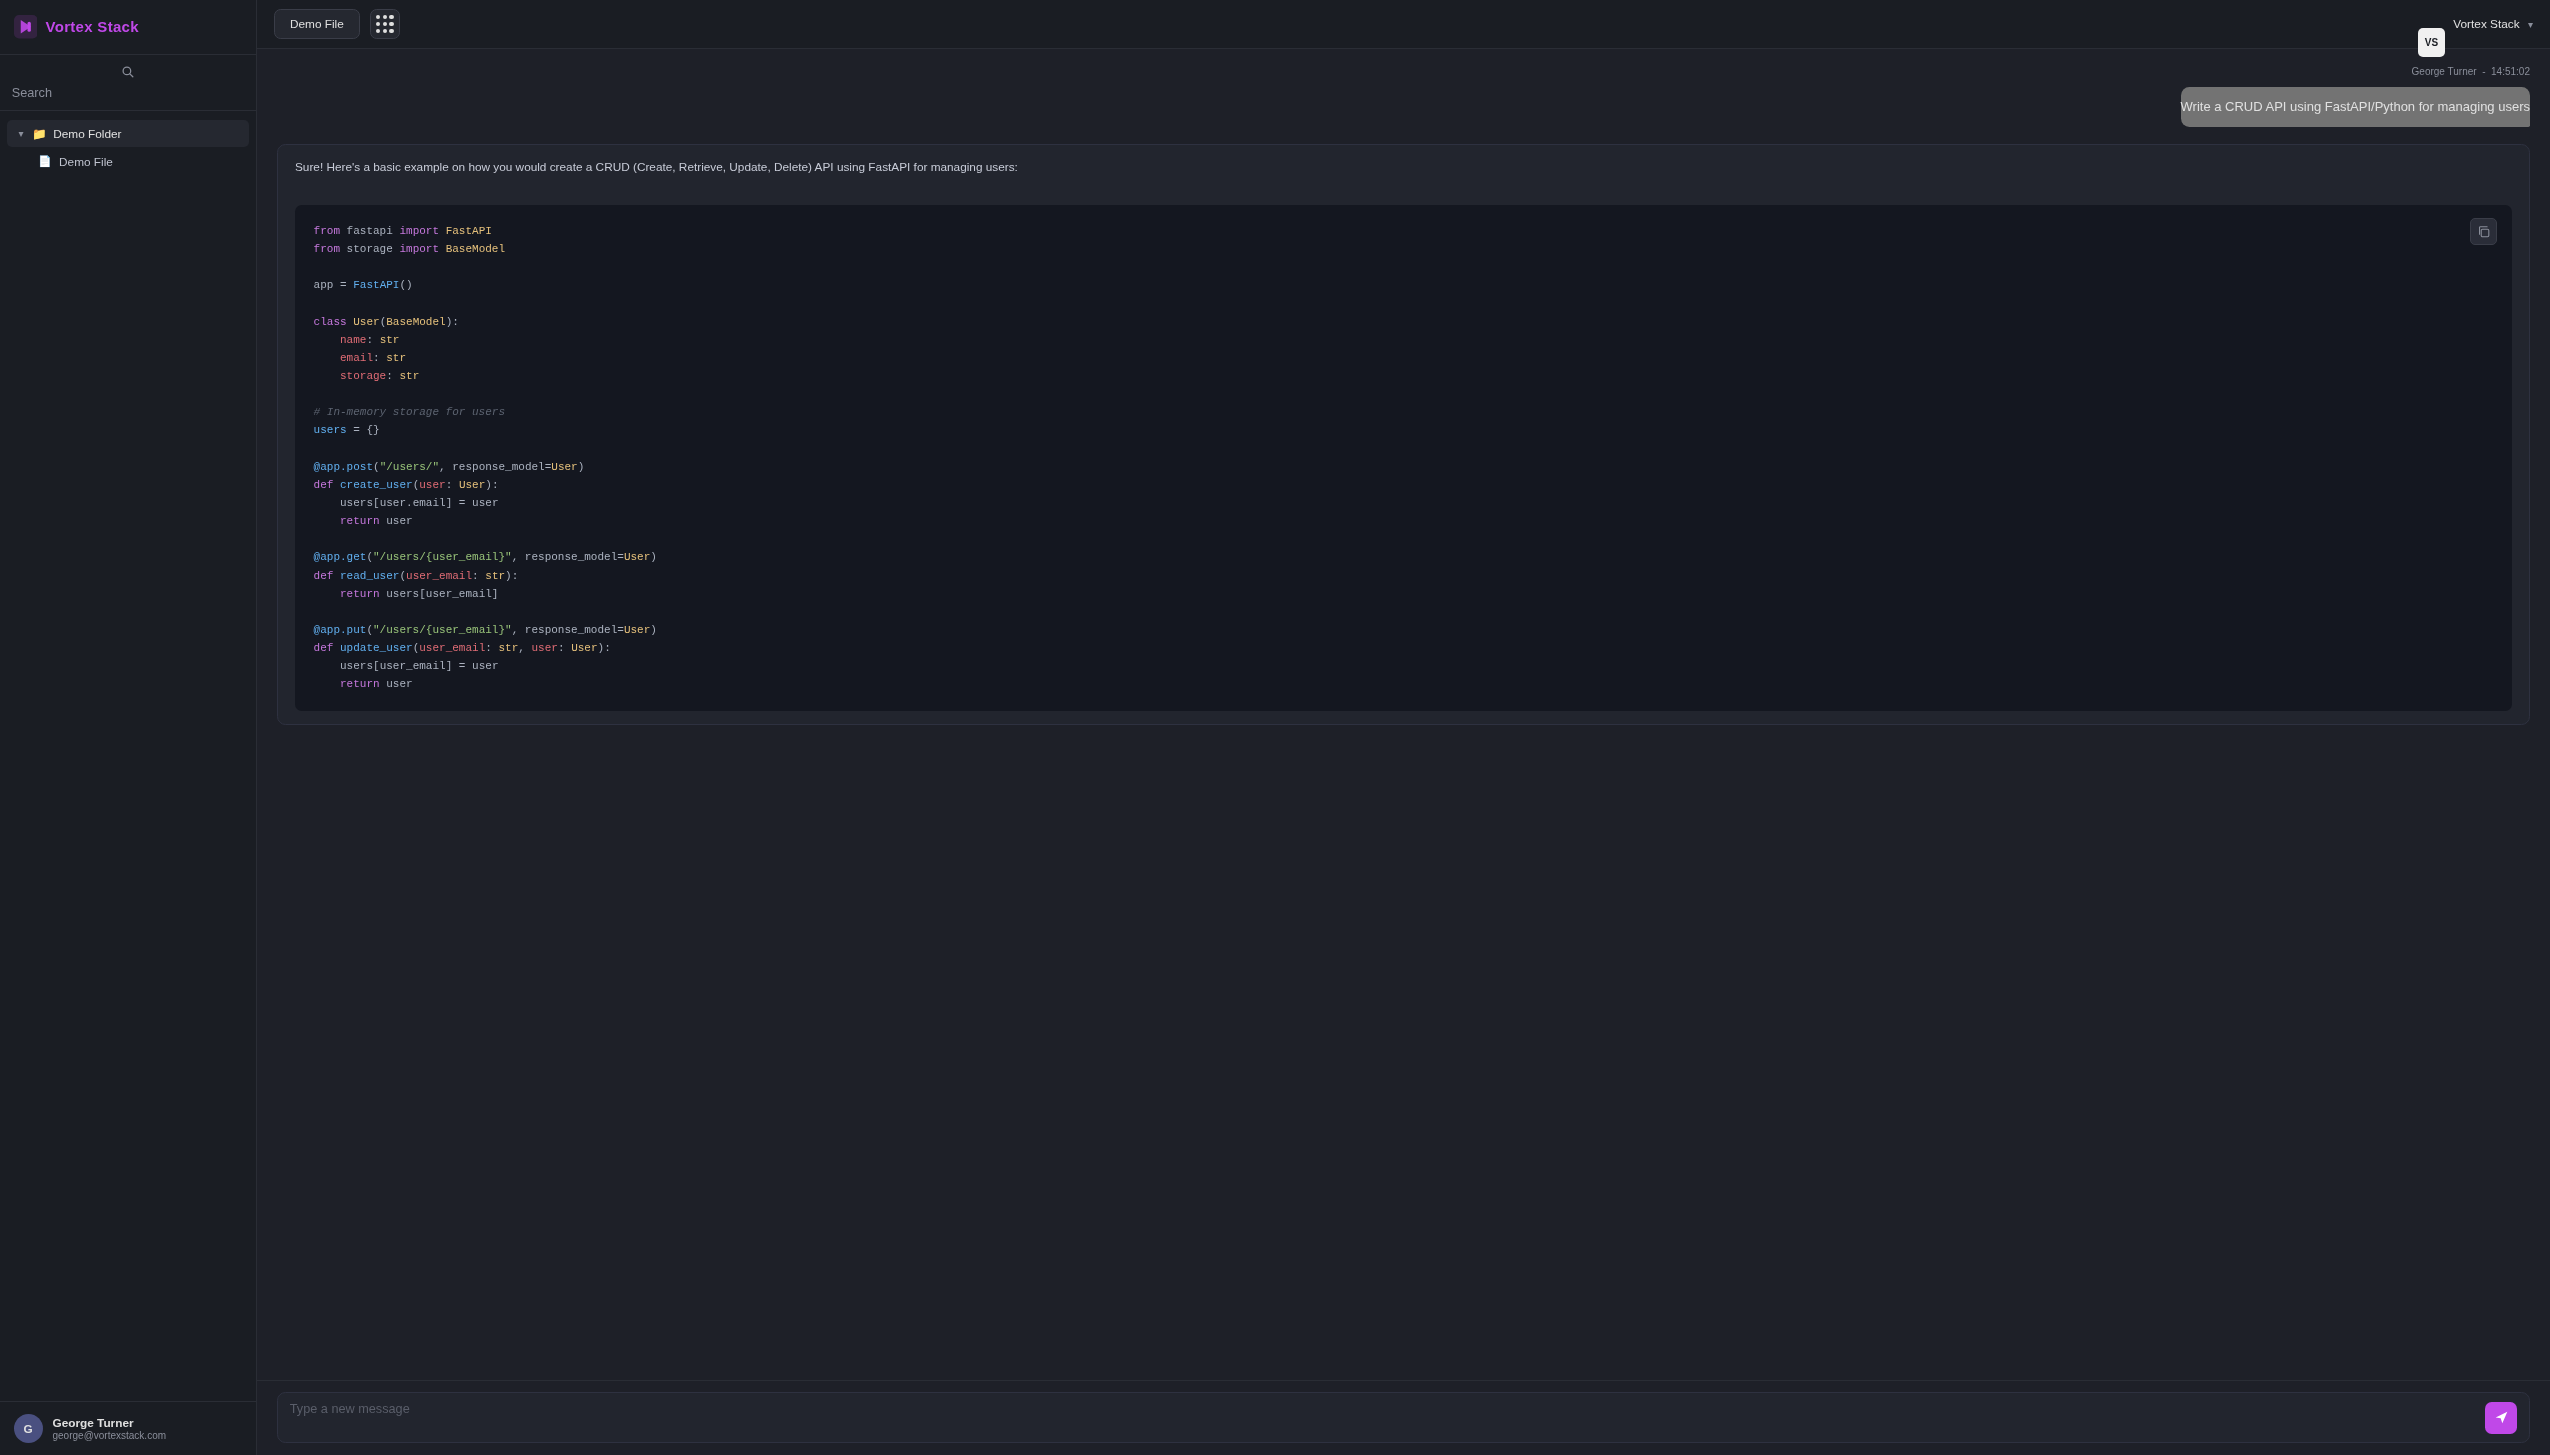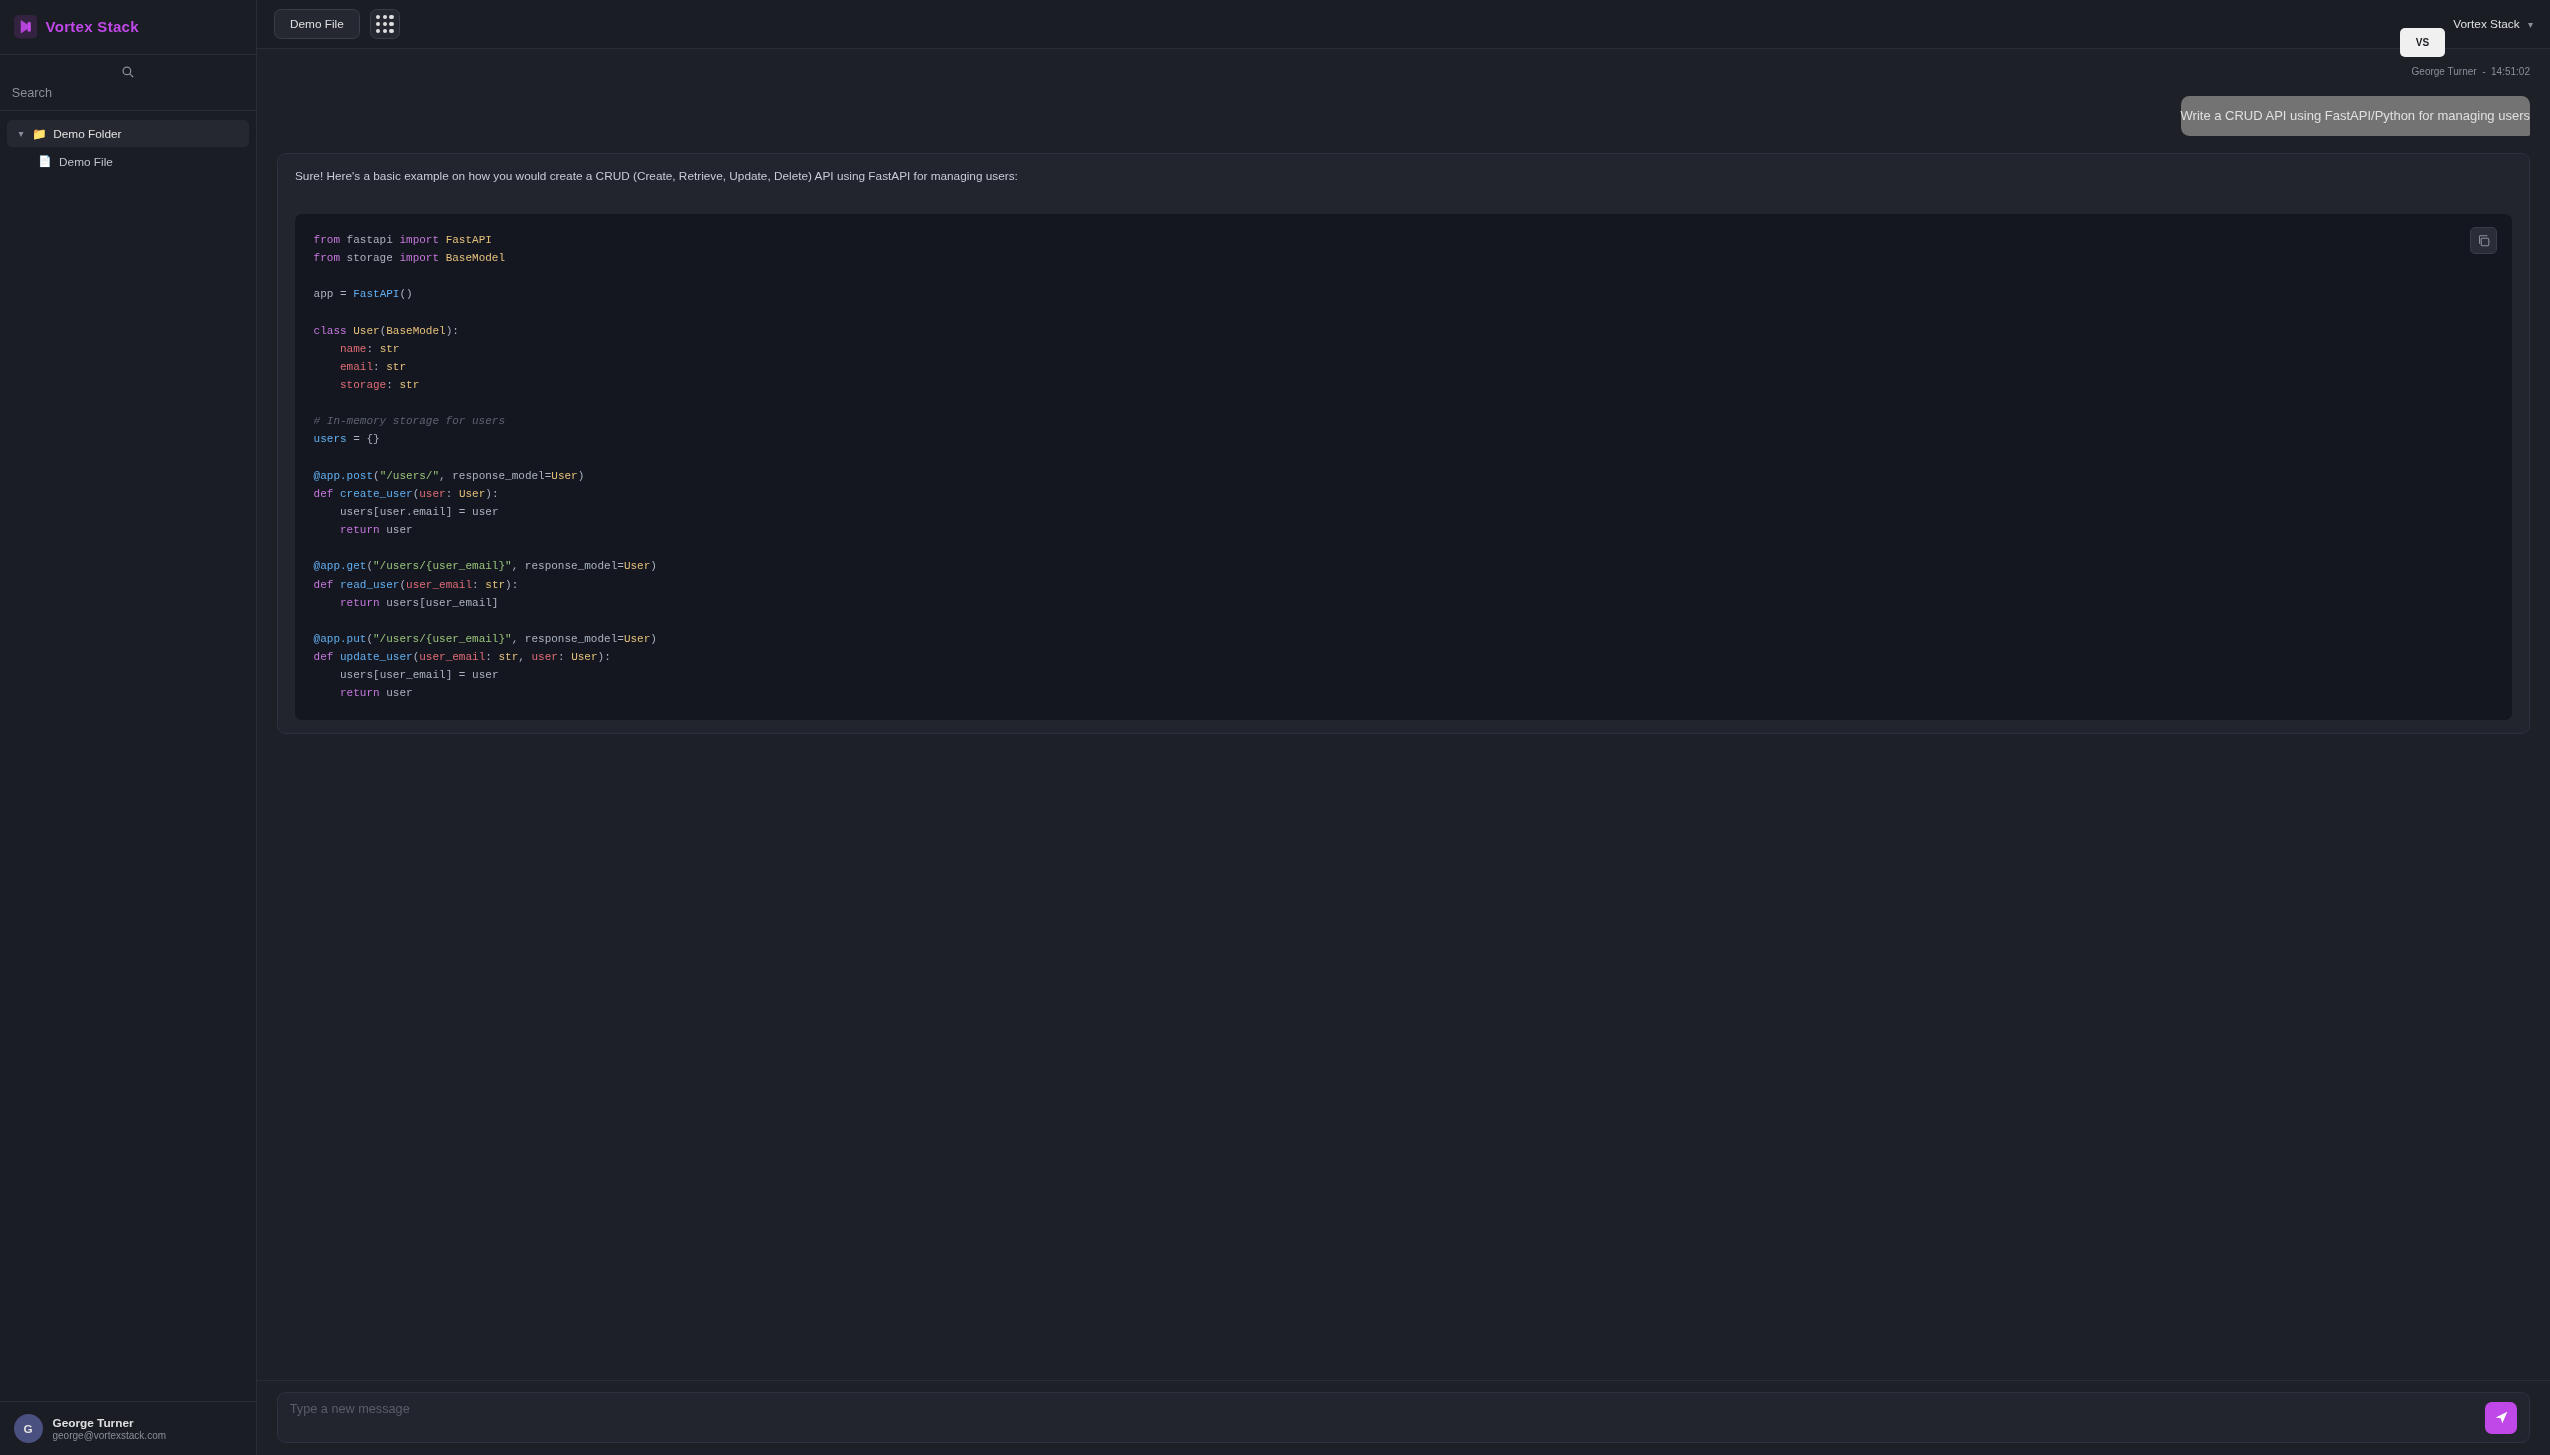--- a/index.html
+++ b/index.html
@@ -208,21 +208,21 @@
 
     .top-bar-spacer { flex: 1; }
 
     .user-badge {
       display: flex;
       align-items: center;
       gap: 8.4px;
     }
 
     .vs-avatar {
-      width: 45px;
+      width: 27px;
       height: 29px;
       background: #f0f0f0;
       border-radius: 5px;
       display: flex;
       align-items: center;
       justify-content: center;
       font-size: 10px;
       font-weight: 700;
       color: #1a1d23;
       margin-top: 36px;
@@ -259,21 +259,21 @@
 
     .user-message-meta {
       display: flex;
       flex-direction: column;
       align-items: flex-end;
     }
 
     .message-timestamp {
       font-size: 10px;
       color: #8a8e9a;
-      margin-bottom: 19px;
+      margin-bottom: 10px;
     }
 
     .user-bubble {
       background: #737373;
       border-radius: 8.4px 8.4px 1.7px 8.4px;
       padding: 10px 0;
       max-width: 506px;
       font-size: 13px;
       color: #e0e0e0;
       line-height: 1.5;

